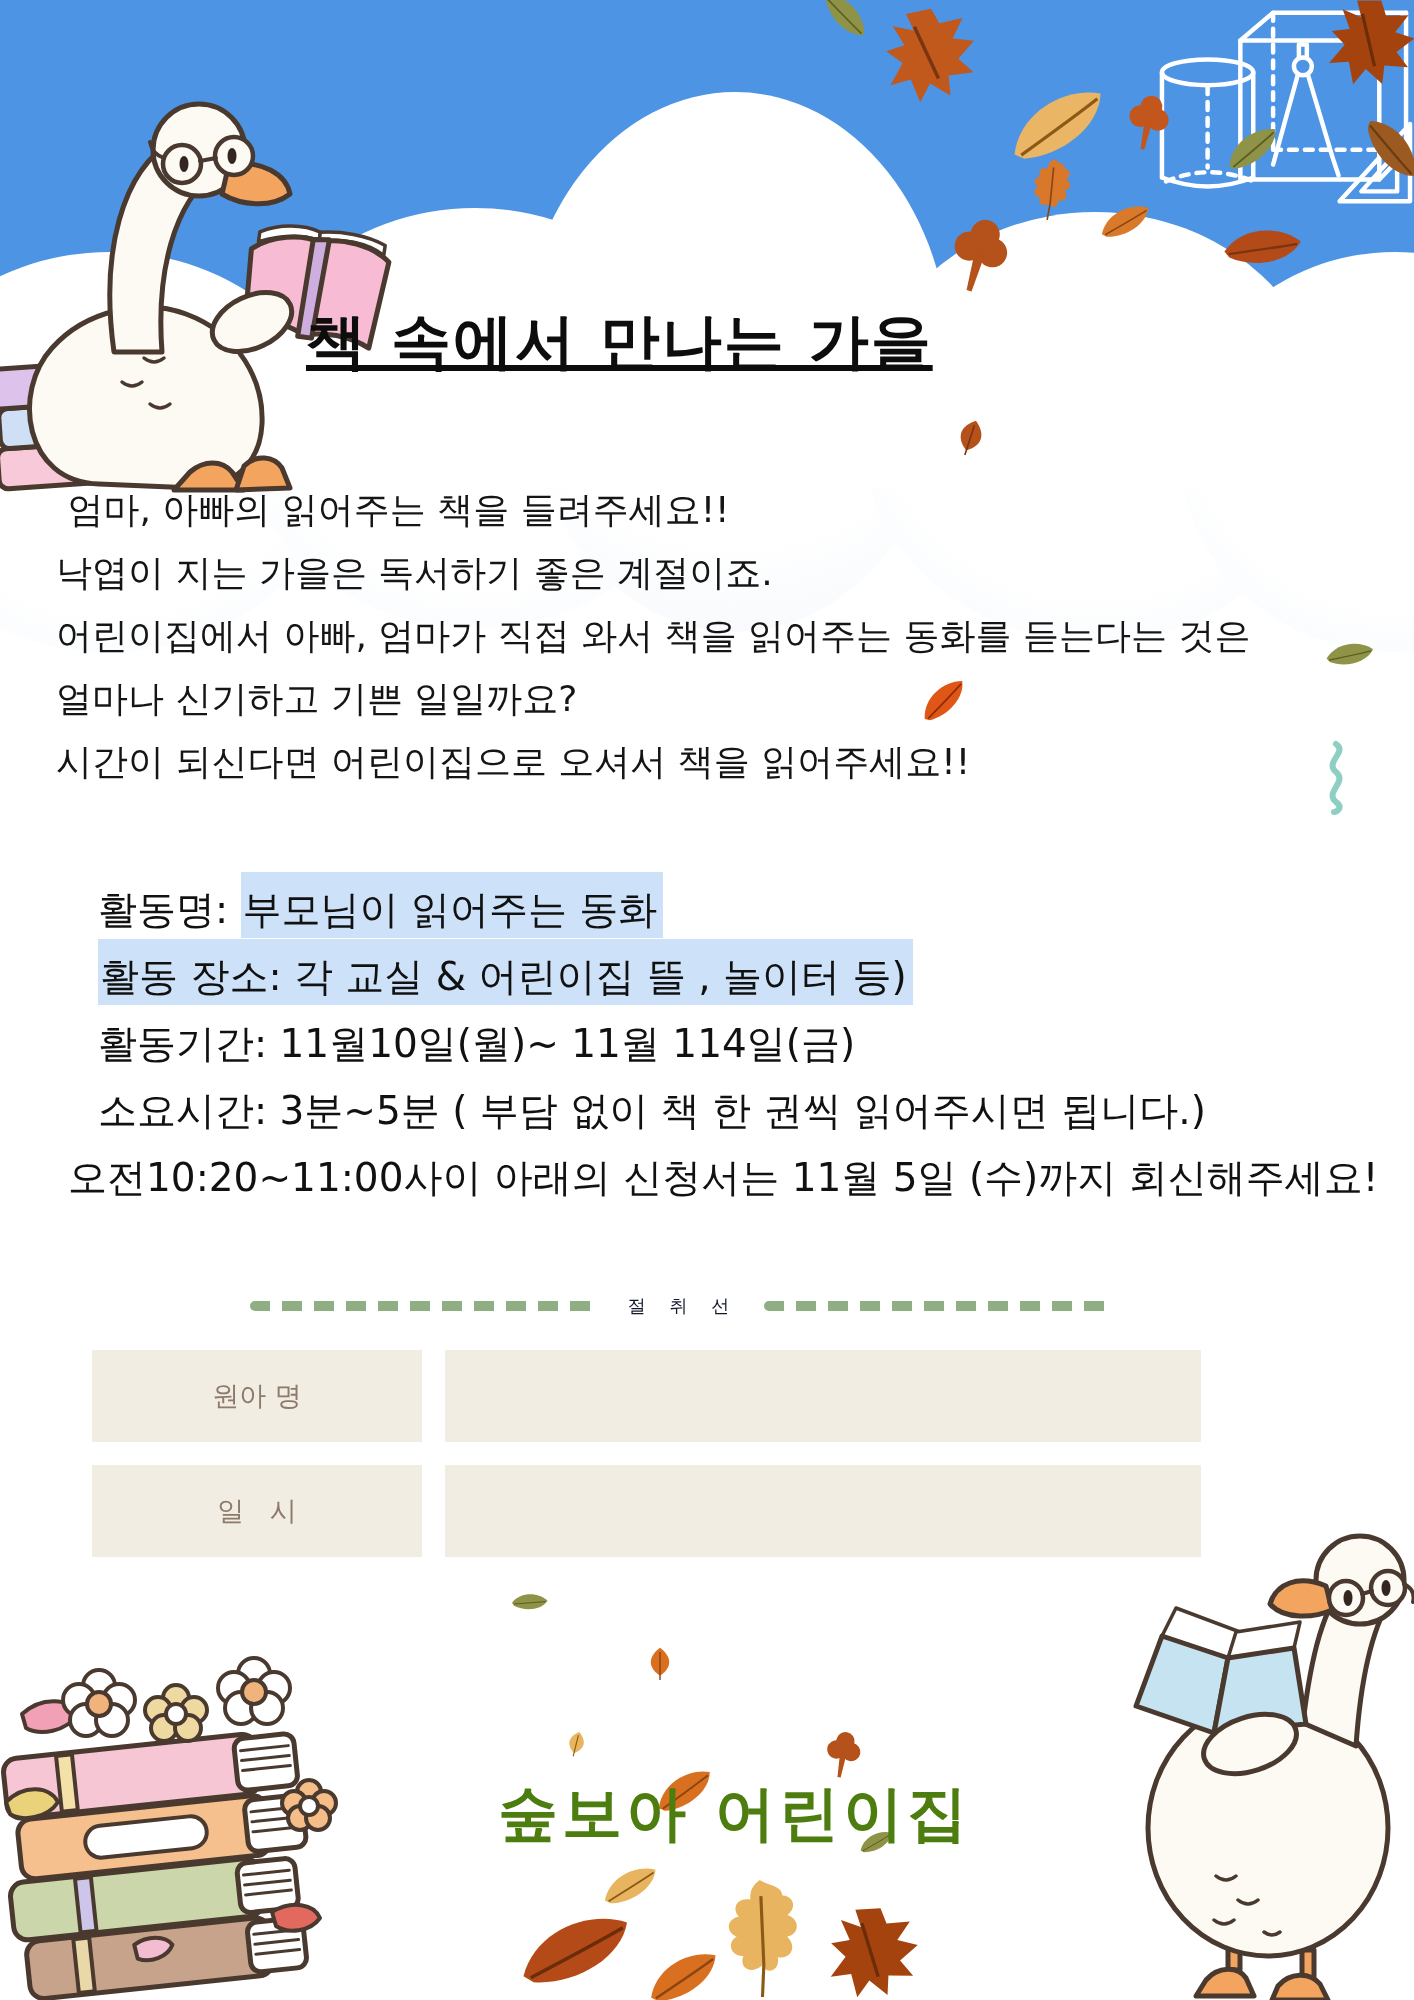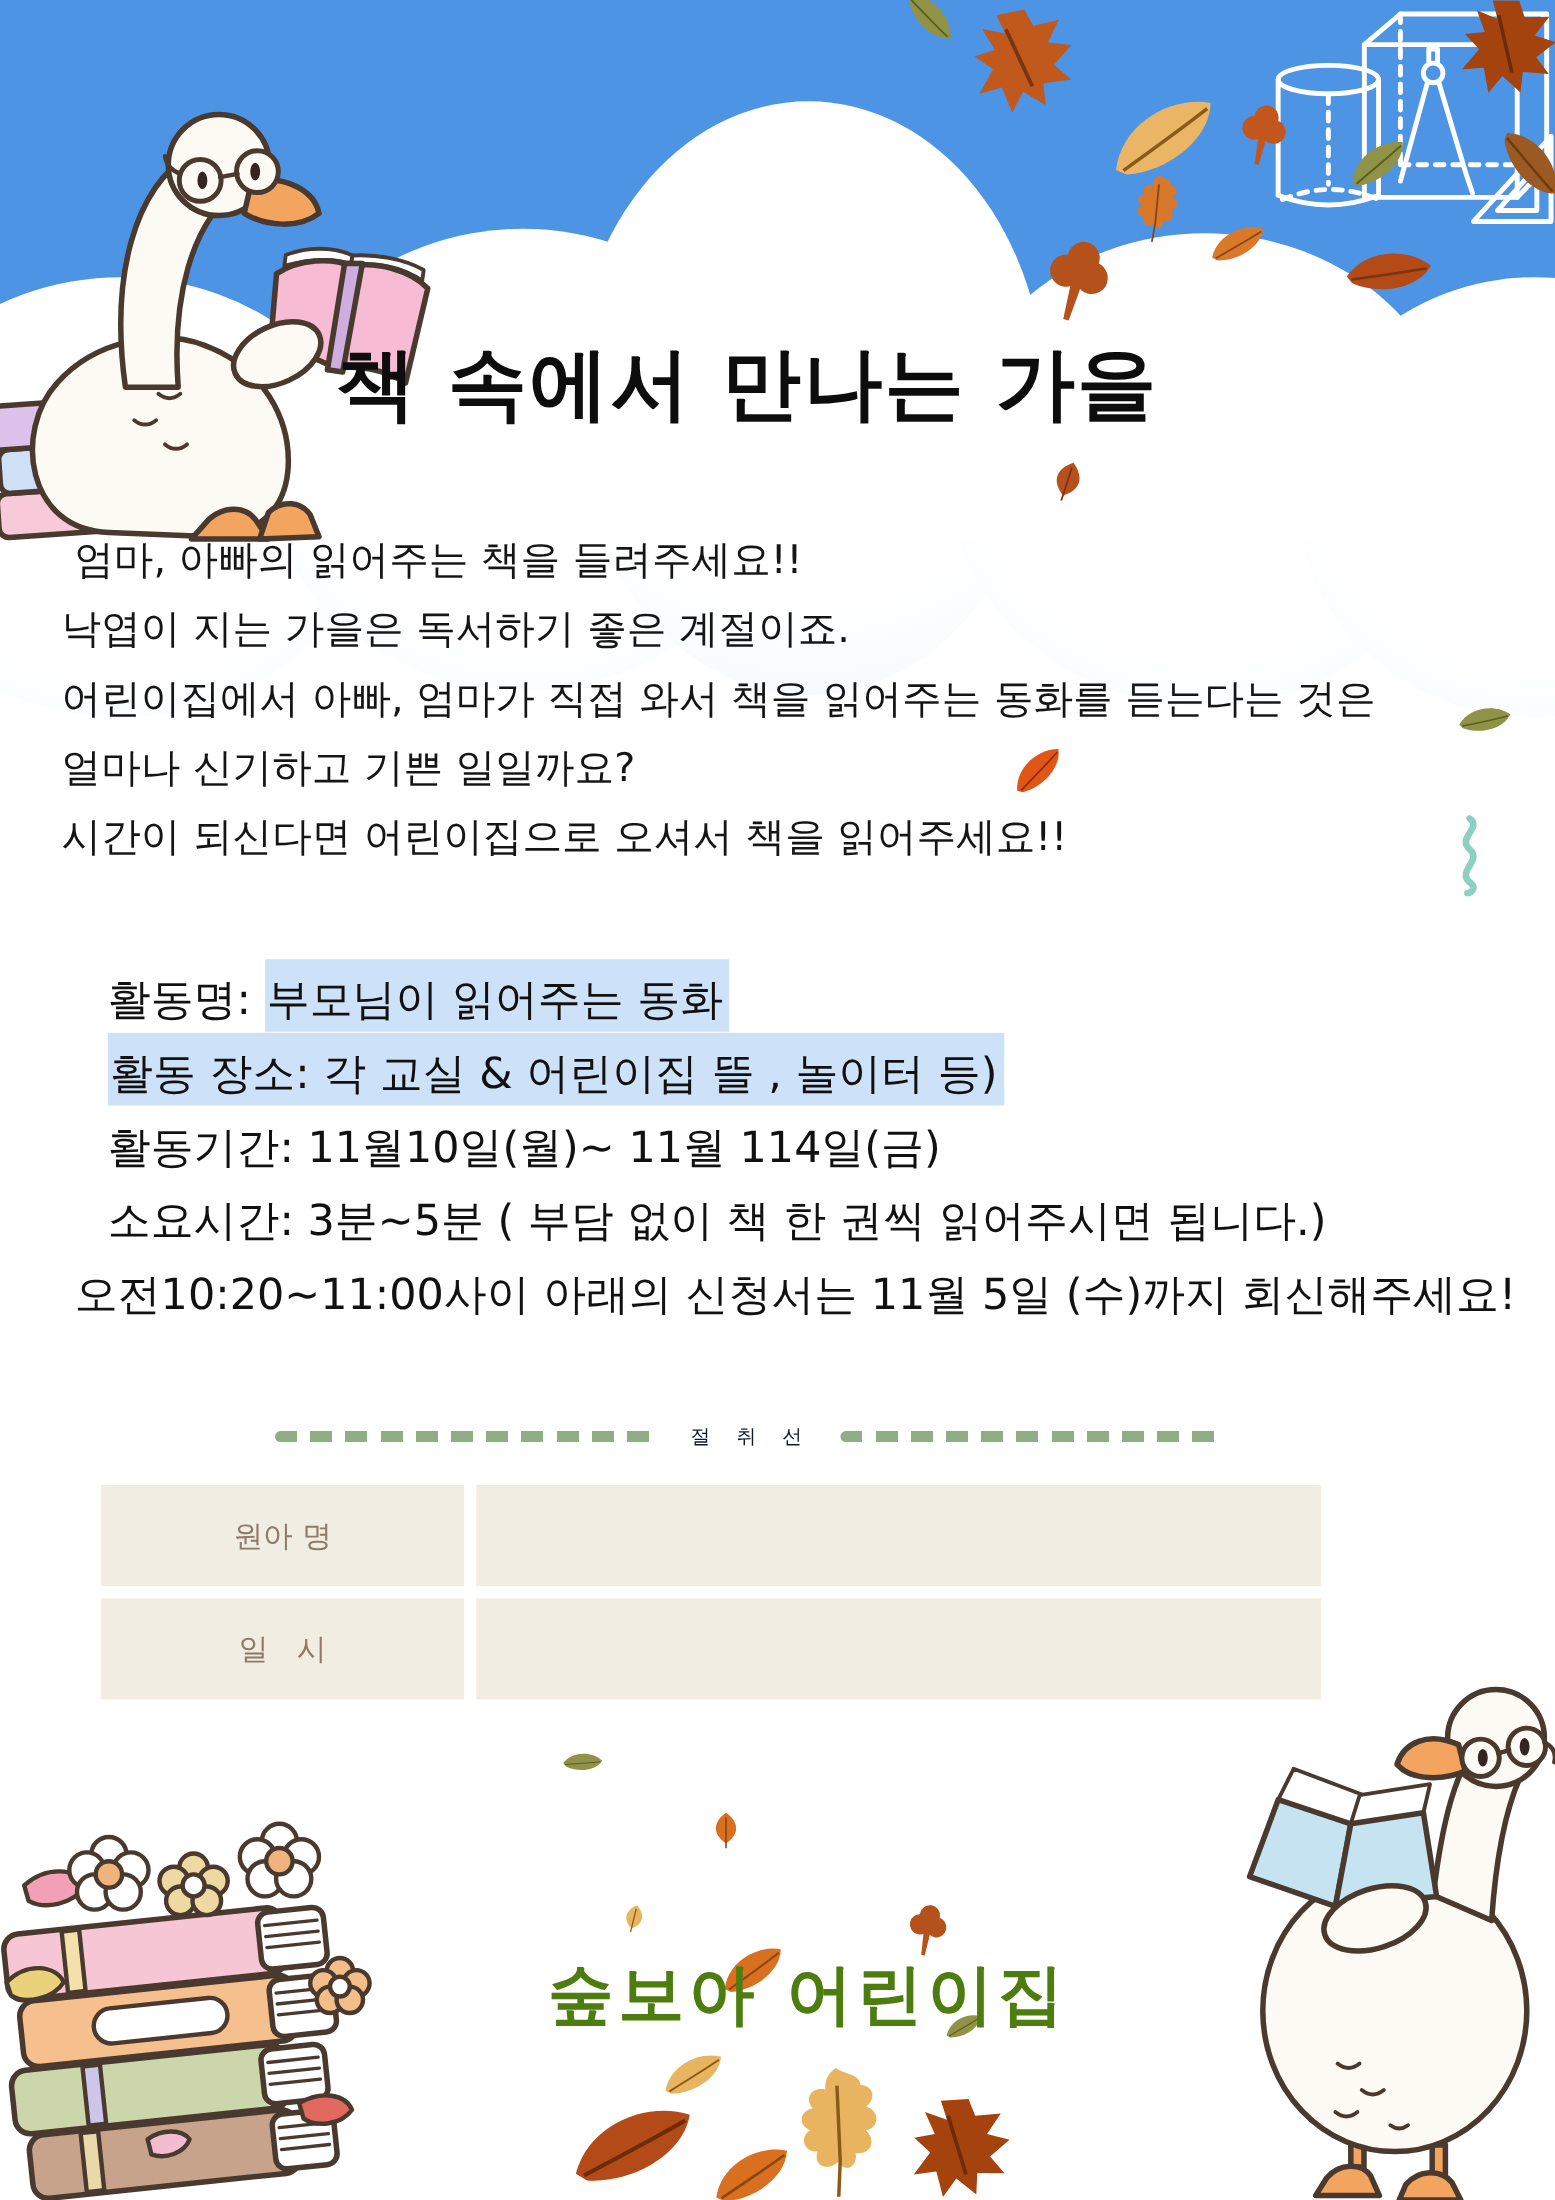--- a/index.html
+++ b/index.html
@@ -14,37 +14,37 @@
   .c4{left:860px;top:212px;width:470px;height:430px;}
   .c5{left:1180px;top:252px;width:430px;height:400px;}
   .cloudband{position:absolute;left:0;top:408px;width:1414px;height:80px;background:#fff;}
   
   .geom{position:absolute;left:1156px;top:0px;width:258px;height:222px;}
   .geom path,.geom ellipse,.geom circle{fill:none;stroke:#ffffff;stroke-width:4.5;stroke-linejoin:round;stroke-linecap:round;}
   .geom .dash{stroke-dasharray:8 8;}
   
   .leaf{position:absolute;overflow:visible;}
   
-  .title{position:absolute;left:306px;top:302px;font-size:72px;font-weight:800;letter-spacing:2px;
-         white-space:nowrap;color:#0d0d0d;z-index:30;}
+  .title{position:absolute;left:306px;top:302px;font-size:60px;font-weight:800;letter-spacing:2px;
+         white-space:nowrap;color:#0d0d0d;z-index:30;text-decoration:underline;}
   .intro{position:absolute;left:56px;top:478px;z-index:25;}
   .intro div{font-size:36px;line-height:63px;white-space:pre;color:#151515;font-weight:500;}
   .details{position:absolute;left:98px;top:876px;z-index:25;}
   .details .dl{font-size:39px;line-height:67px;white-space:pre;color:#111;font-weight:500;}
   .details .hl{background:var(--highlight,#cde2f8);padding:15px 6px 6px 2px;}
   .details .shift{margin-left:-30px;}
   
   .cutline{position:absolute;left:250px;top:1278px;width:866px;display:flex;align-items:center;z-index:25;}
   .cutdash{flex:1;height:10px;
      background:repeating-linear-gradient(90deg,var(--cut,#8fae84) 0 20px,transparent 20px 32px);
      border-radius:5px;}
   .cutlabel{font-size:18px;letter-spacing:9px;color:#0f172a;margin:16px 26px;white-space:pre;}
   
   .formtbl{position:absolute;left:92px;top:1350px;width:1109px;display:grid;
-           grid-template-columns:330px 1fr;grid-template-rows:92px 92px;gap:11px;z-index:25;}
+           grid-template-columns:330px 1fr;grid-template-rows:92px 92px;gap:23px;z-index:25;}
   .cell{background:var(--cell,#f2ede2);}
   .lcell{display:flex;align-items:center;justify-content:center;
          color:var(--cellText,#8d7a6b);font-size:27px;white-space:pre;}
   
   .footername{position:absolute;left:498px;top:1774px;font-size:60px;font-weight:800;
               letter-spacing:4px;white-space:nowrap;color:#4d7c0f;z-index:30;}
   
   .illus{position:absolute;overflow:visible;}
   .illus path,.illus rect,.illus circle,.illus ellipse{stroke-linejoin:round;stroke-linecap:round;}
 </style>

